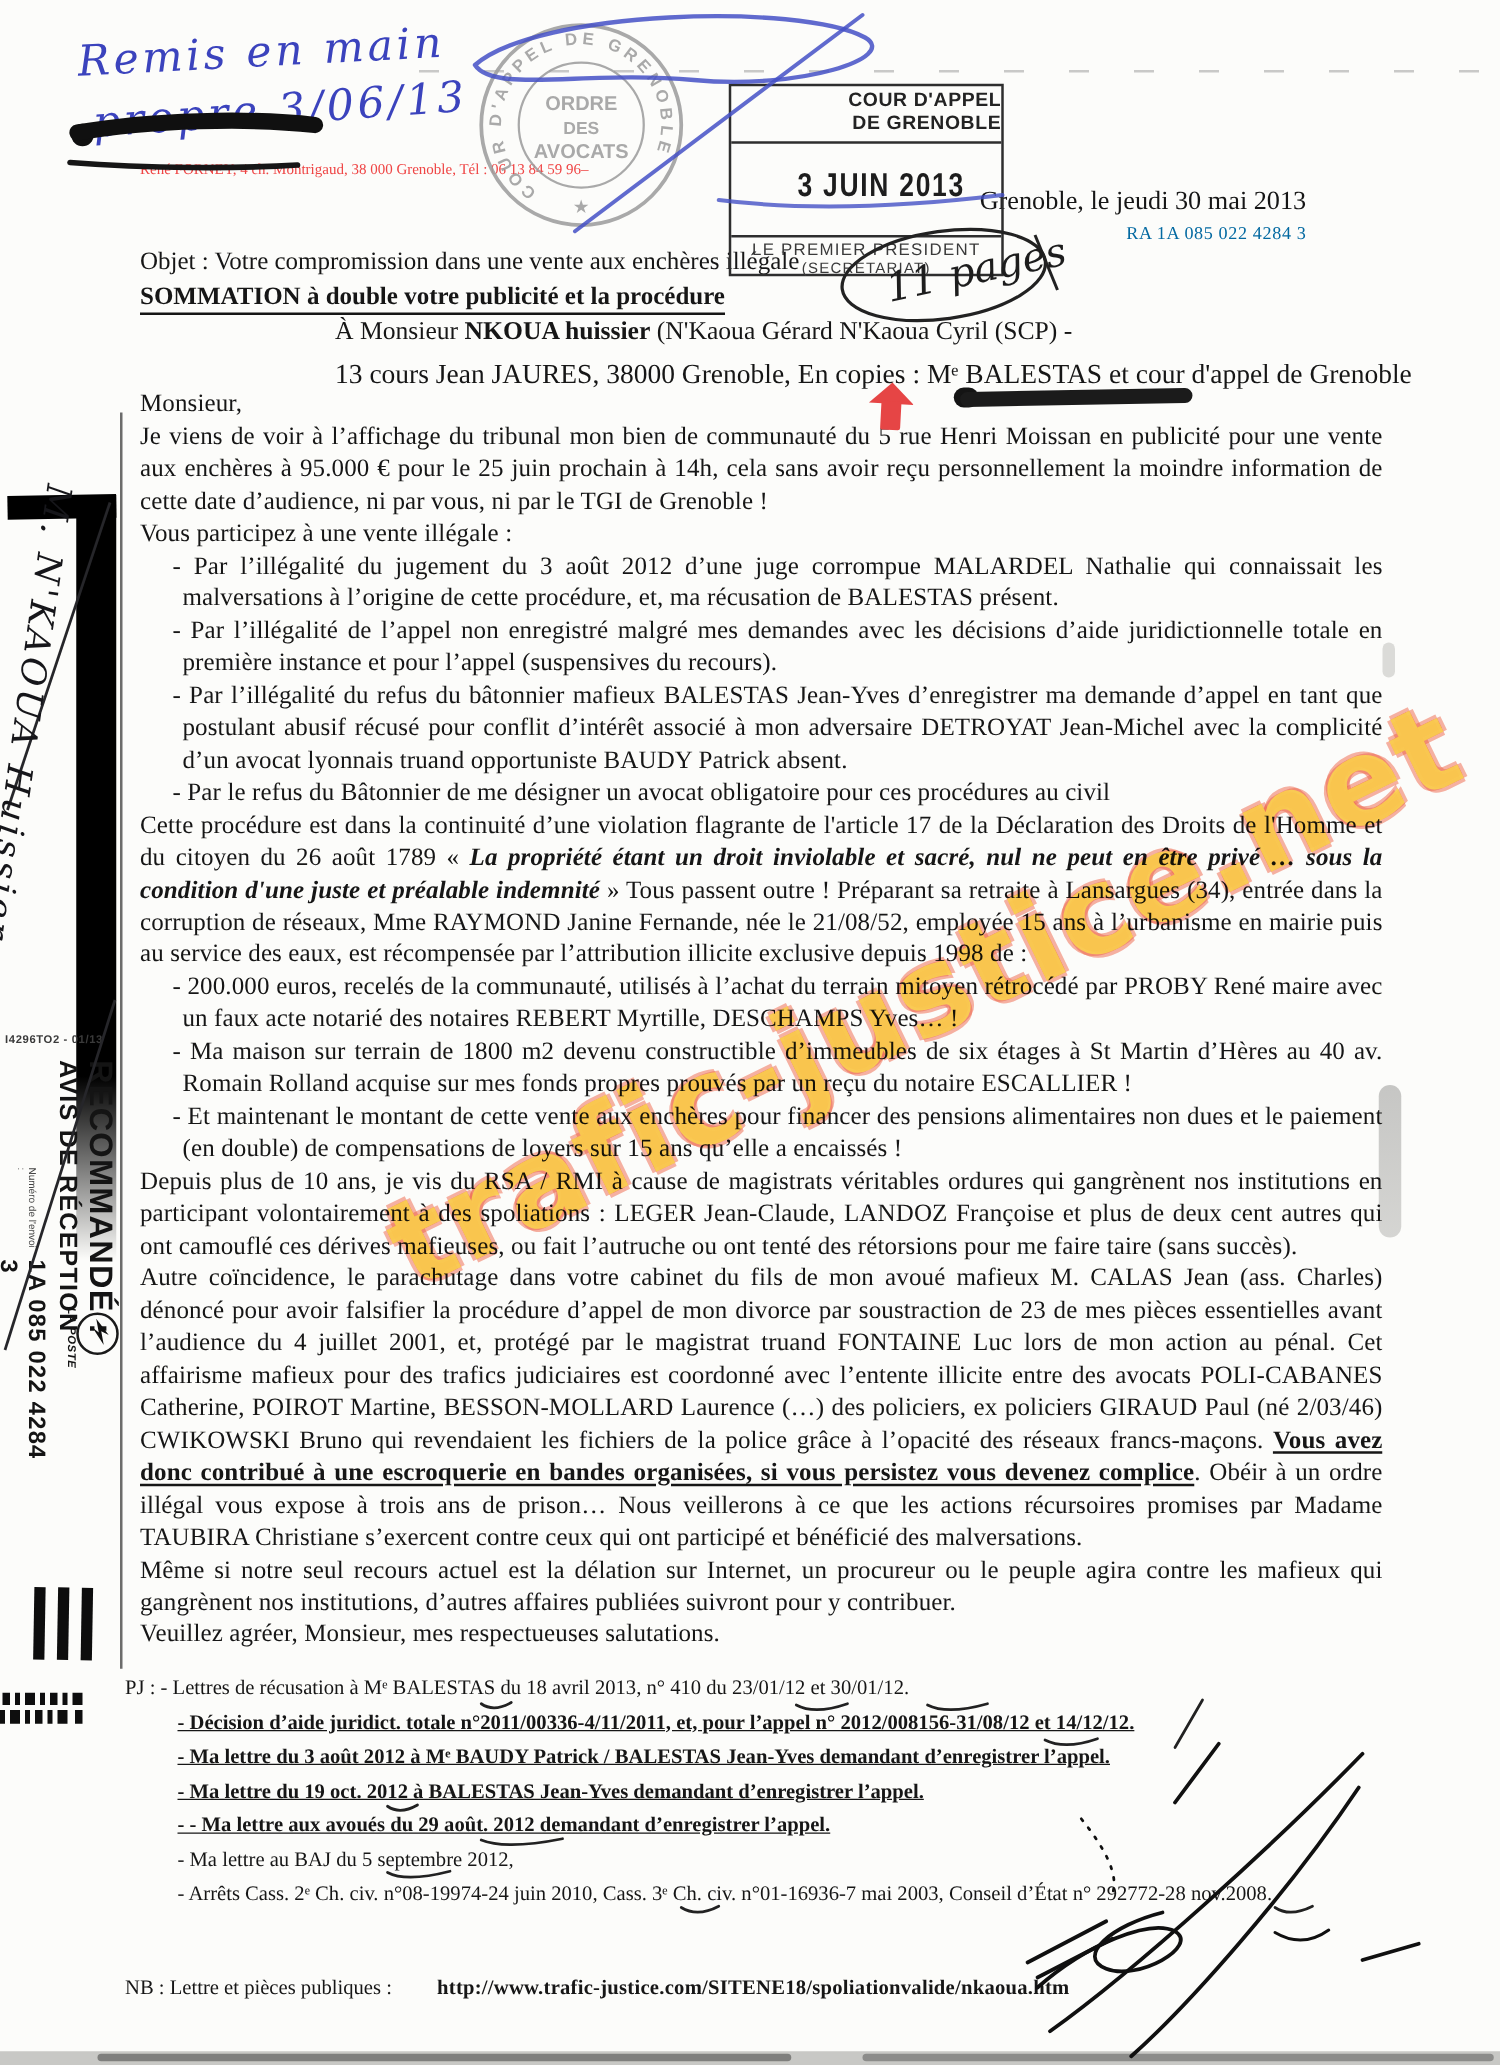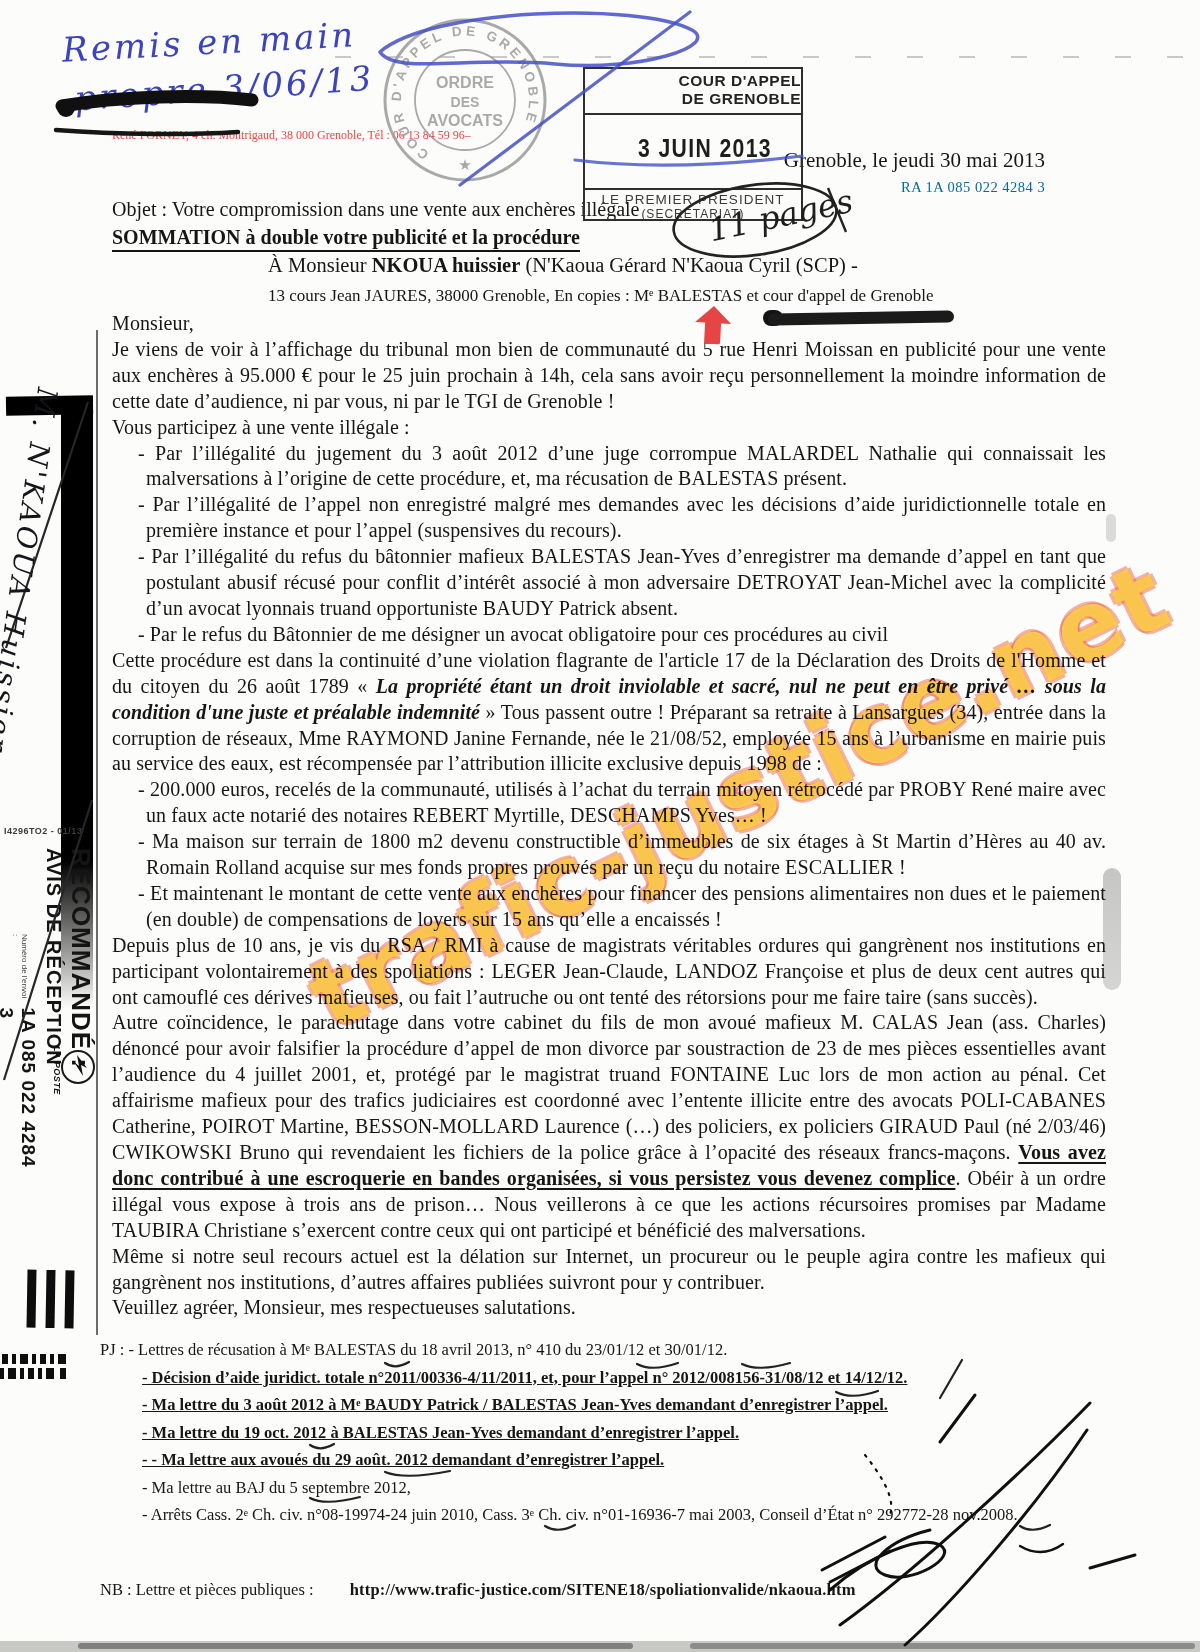--- a/index.html
+++ b/index.html
@@ -53,21 +53,21 @@
     font:400 13.5px/15px "Liberation Sans",sans-serif;color:#3a3a3a;padding-top:2px;letter-spacing:1px;}
   .bs-footer .small{font-size:12px;}
   .date-stamp{left:638px;top:133px;font:700 23px "Liberation Sans",sans-serif;letter-spacing:1.5px;
     color:#1d1d1d;transform:scale(.92,1.15);transform-origin:0 0;z-index:22;white-space:nowrap;}
 
   
   .objet-line{left:112px;top:198px;font-size:20px;white-space:nowrap;}
   .sommation-line{left:112px;top:226px;font-size:20px;font-weight:700;white-space:nowrap;
     border-bottom:2.5px solid #151515;padding-bottom:1px;}
   .recip1{left:268px;top:254px;font-size:20.5px;white-space:nowrap;}
-  .recip2{left:268px;top:286px;font-size:17px;white-space:nowrap;}
+  .recip2{left:268px;top:286px;font-size:22px;white-space:nowrap;}
   .red-arrow{left:695px;top:306px;width:36px;height:38px;transform:rotate(3deg);z-index:25;}
   .red-arrow .head{position:absolute;left:0;top:0;width:0;height:0;
     border-left:18px solid transparent;border-right:18px solid transparent;border-bottom:17px solid #e64545;}
   .red-arrow .stem{position:absolute;left:10px;top:15px;width:16px;height:23px;background:#e64545;border-radius:2px;}
   .redaction{left:768px;top:312px;width:186px;height:12px;background:#1b1b1b;border-radius:6px;transform:rotate(-1deg);z-index:25;}
   .redaction-blob{left:763px;top:310px;width:20px;height:16px;background:#141414;border-radius:8px;z-index:25;}
 
   
   .body-text{left:112px;top:311px;width:994px;height:1028px;overflow:hidden;
     font-size:20px;line-height:25.9px;text-align:justify;letter-spacing:.1px;z-index:10;}

